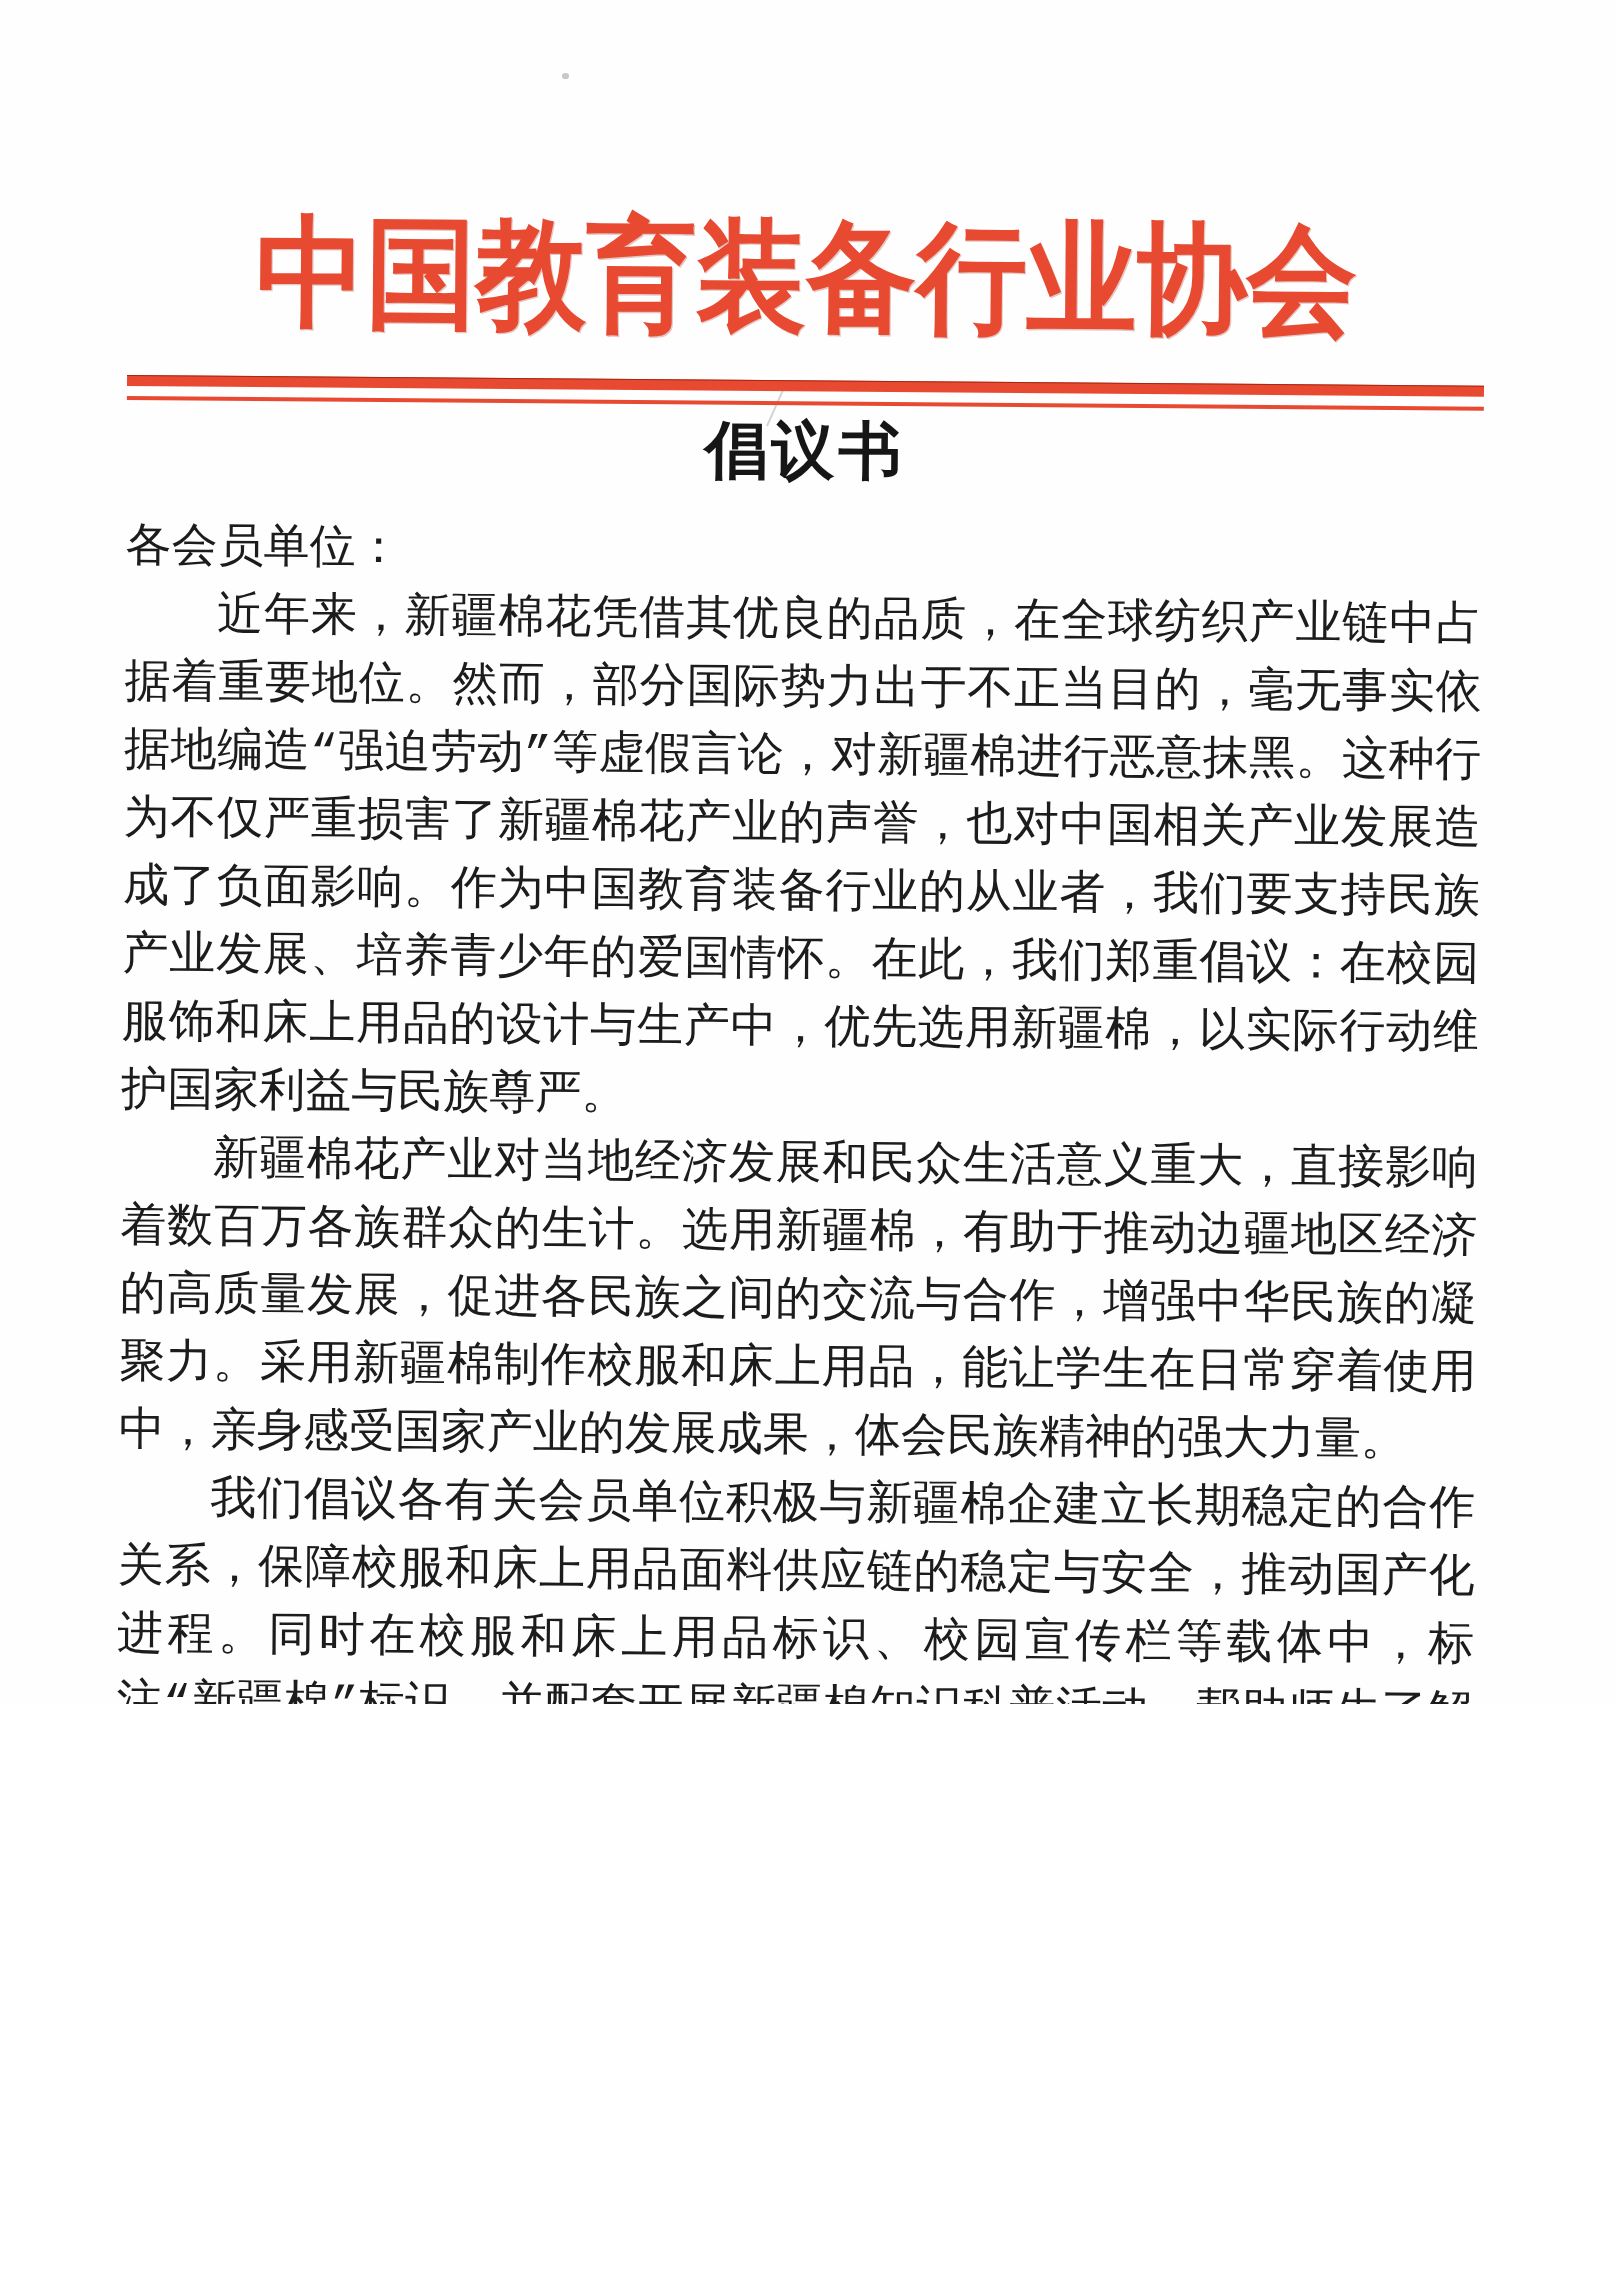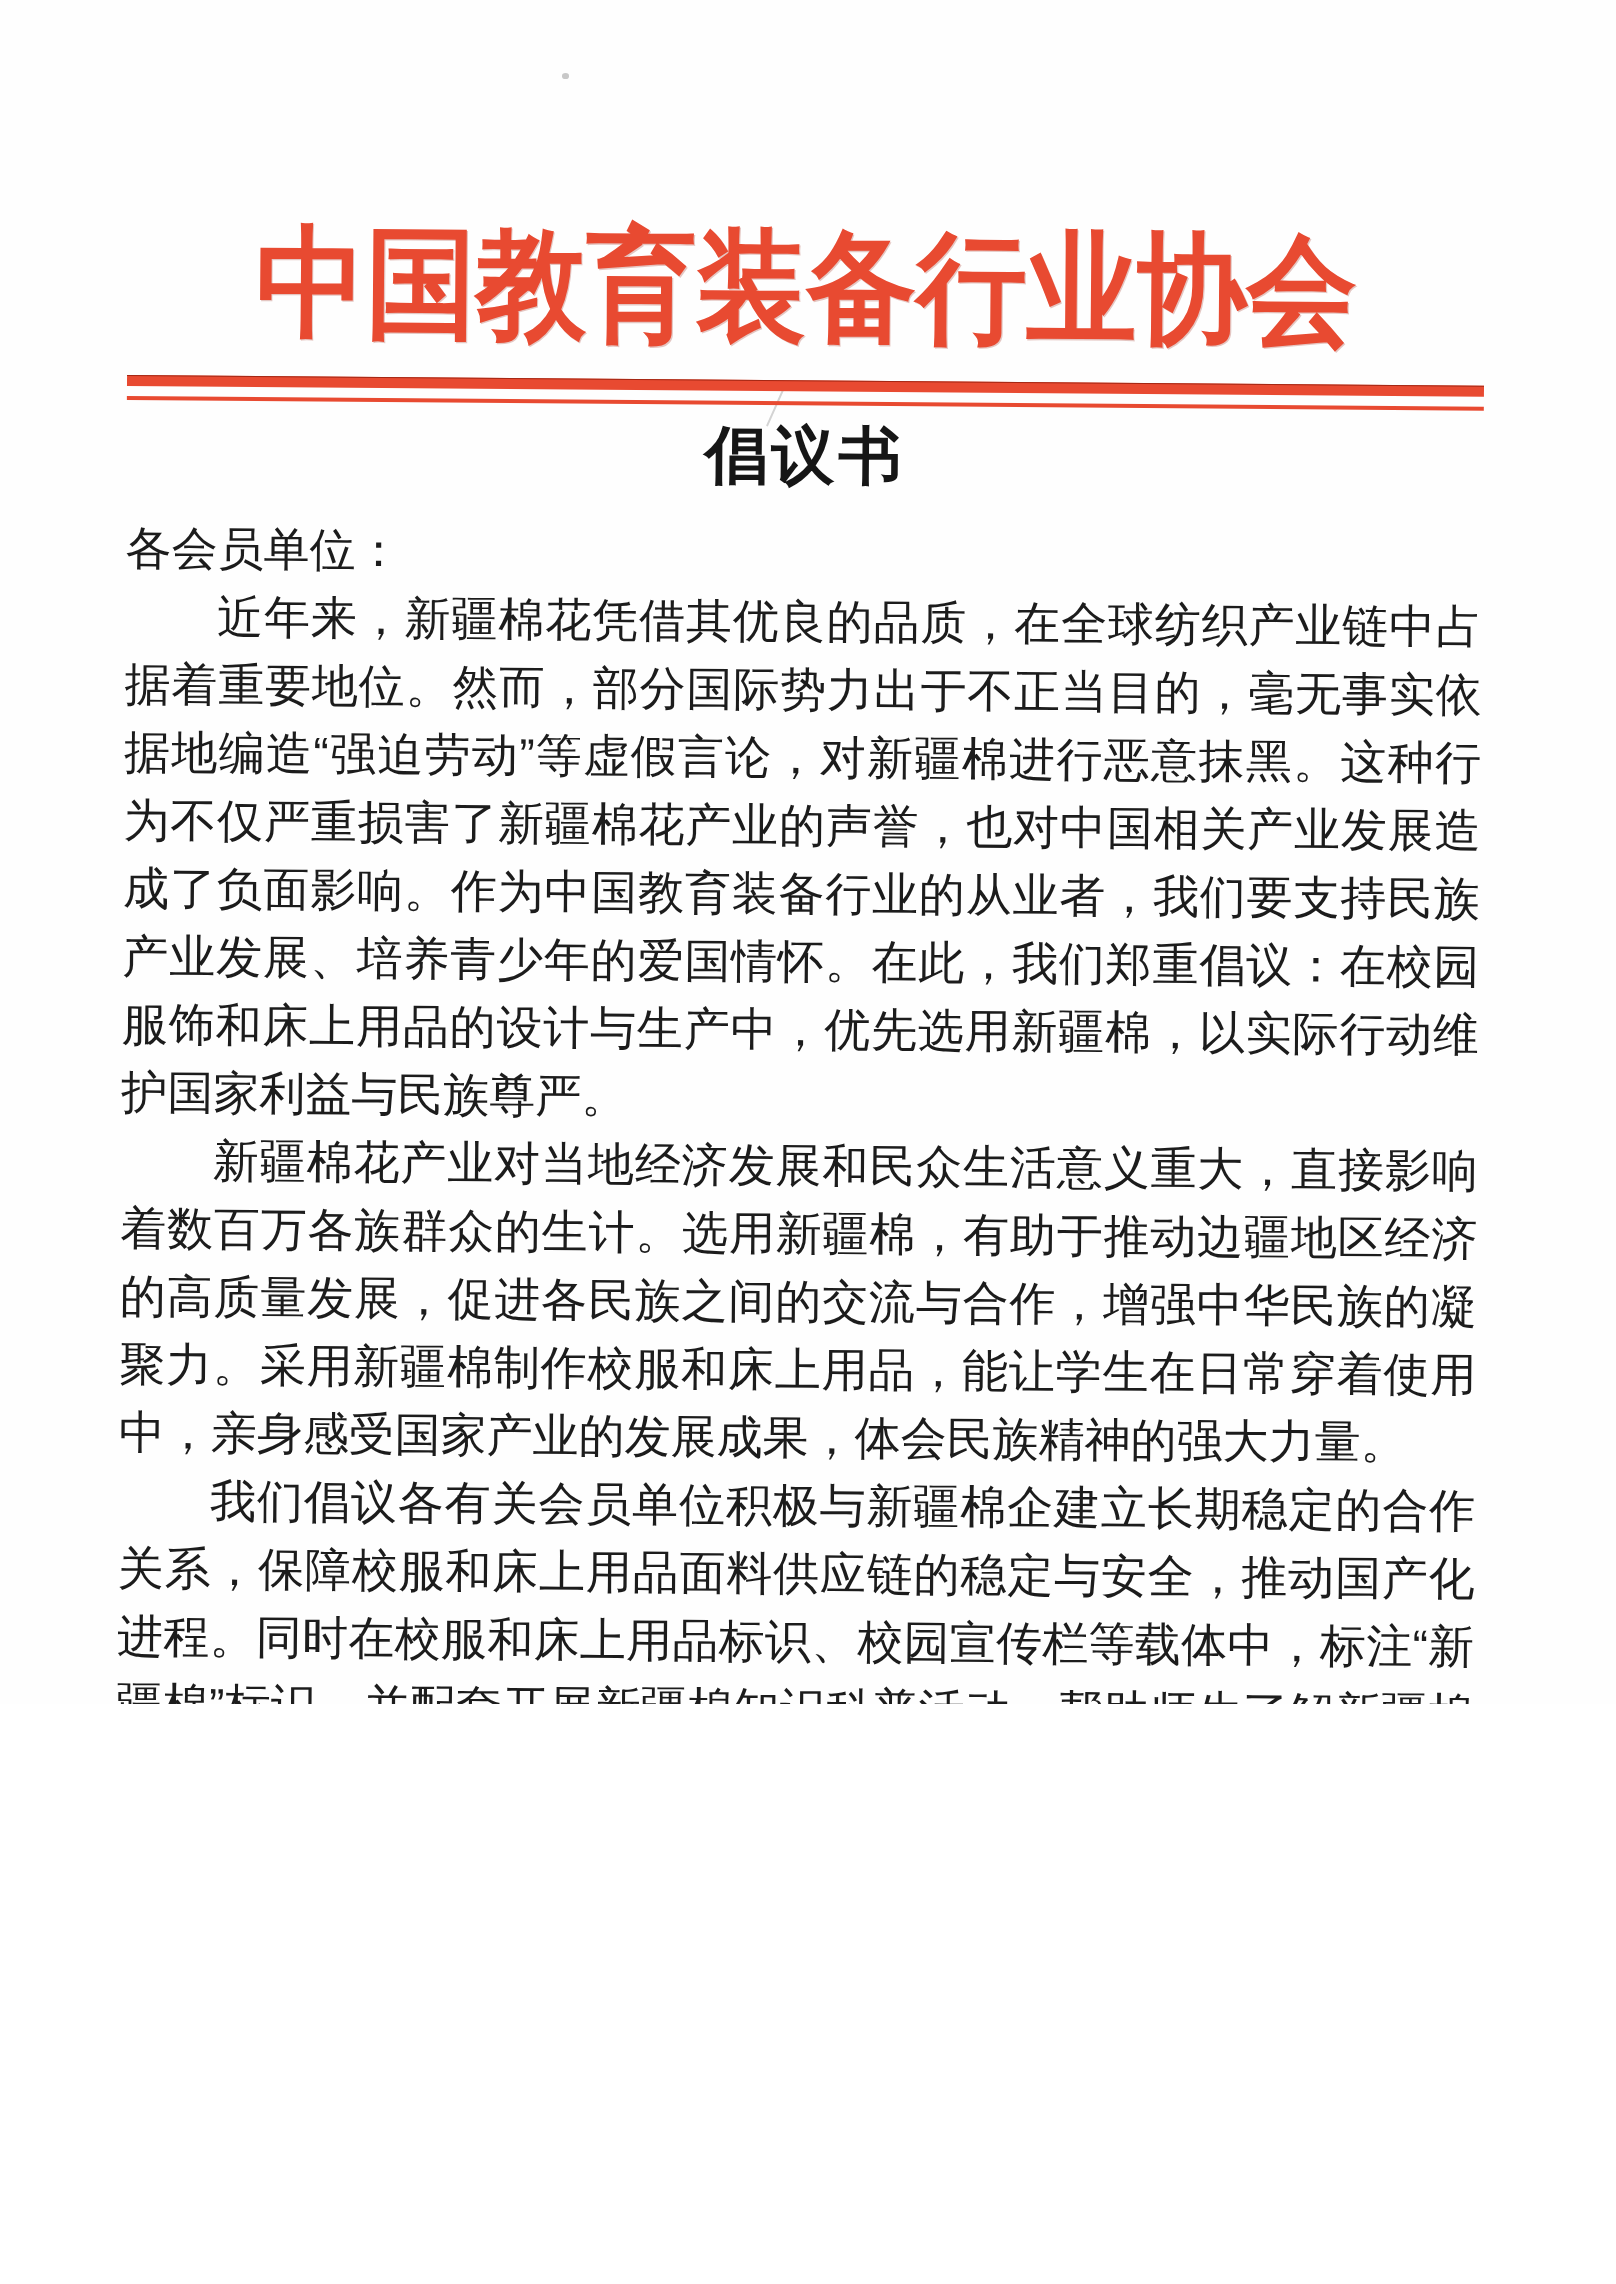--- a/index.html
+++ b/index.html
@@ -6,21 +6,21 @@
     margin: 0;
     padding: 0;
     background: #ffffff;
   }
   .page {
     position: relative;
     width: 1617px;
     height: 1704px;
     background: #fefefe;
     overflow: hidden;
-    font-family: Liberation Sans, sans-serif;
+    font-family: Liberation Mono, monospace;
     color: #1c1c1c;
   }
   
   .scan-skew {
     position: absolute;
     top: 0; left: 0;
     width: 1617px;
     transform: rotate(0.45deg);
     transform-origin: 0 0;
     padding: 0 130px;

